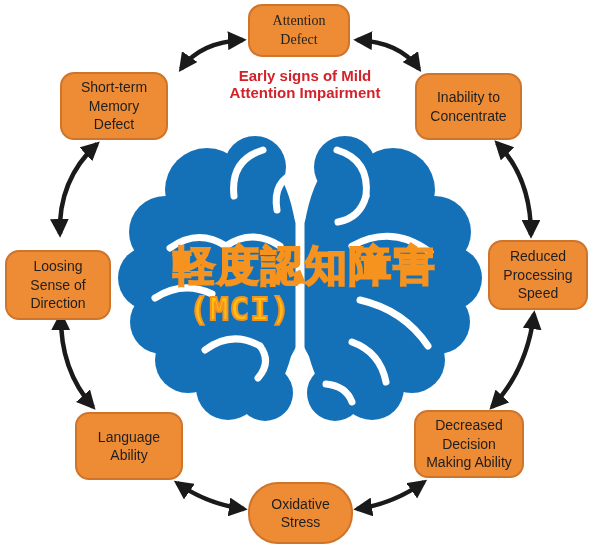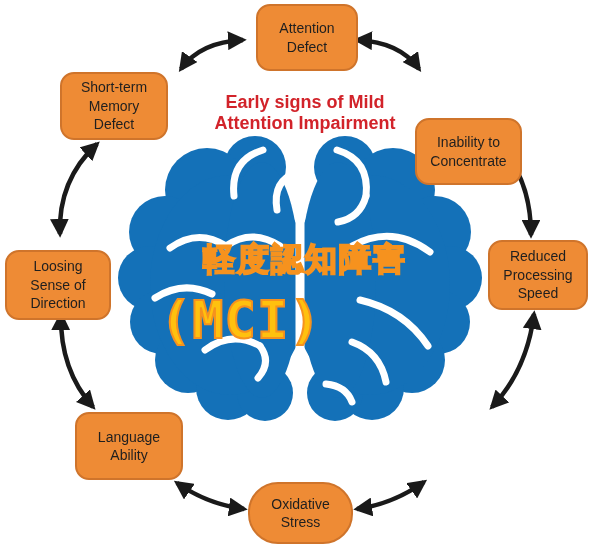--- a/index.html
+++ b/index.html
@@ -13,39 +13,39 @@
   .fold{fill:none;stroke:#ffffff;stroke-width:7;stroke-linecap:round;}
   .midline{stroke:#ffffff;stroke-width:9;stroke-linecap:round;}
   .arrow{fill:none;stroke:var(--arrow,#1a1a1a);stroke-width:4.5;}
   .node{
     position:absolute;display:flex;align-items:center;justify-content:center;
     text-align:center;background:var(--node-fill,#ee8b35);
     border:2px solid var(--node-border,#cf742b);border-radius:14px;
     color:var(--node-text,#1f1f1f);font-size:14px;line-height:1.32;
     padding:4px 6px;box-sizing:border-box;
   }
-  .n-attention{left:256px;top:4px;width:102px;height:67px;}
+  .n-attention{left:248px;top:4px;width:102px;height:53px;font-family:Liberation Serif, serif;}
   .n-shortterm{left:60px;top:72px;width:108px;height:68px;}
-  .n-inability{left:415px;top:73px;width:107px;height:67px;margin-top:45px;}
+  .n-inability{left:415px;top:73px;width:107px;height:67px;}
   .n-reduced{left:488px;top:240px;width:100px;height:70px;align-items:center;}
   .n-decreased{left:414px;top:410px;width:110px;height:68px;}
   .n-oxidative{left:248px;top:482px;width:105px;height:62px;border-radius:30px;}
   .n-language{left:75px;top:412px;width:108px;height:68px;}
   .n-loosing{left:5px;top:250px;width:106px;height:70px;}
   .title{
-    position:absolute;left:210px;top:92px;width:190px;text-align:center;
-    color:var(--title-red,#d2232a);font-weight:bold;font-size:18px;line-height:1.15;
+    position:absolute;left:210px;top:67px;width:190px;text-align:center;
+    color:var(--title-red,#d2232a);font-weight:bold;font-size:15px;line-height:1.15;
   }
   .center-label{
     position:absolute;text-align:center;font-weight:bold;
     color:var(--center-text-fill,#ffc10e);
     -webkit-text-stroke:2px var(--center-text-outline,#f6921e);
   }
-  .cl-1{left:160px;top:238px;width:290px;font-size:32px;letter-spacing:2px;}
-  .cl-2{left:160px;top:290px;width:160px;font-size:52px;
+  .cl-1{left:160px;top:238px;width:290px;font-size:42px;letter-spacing:2px;}
+  .cl-2{left:160px;top:290px;width:160px;font-size:32px;
         font-family:"DejaVu Sans Mono", monospace;letter-spacing:1px;}
 </style>
 </head>
 <body>
 
 <div class="stage">
 
   <svg class="layer" width="600" height="551" viewBox="0 0 600 551">
     <defs>
       <marker id="ah" viewBox="0 0 10 10" refX="8" refY="5" markerWidth="4.2" markerHeight="4.2" orient="auto-start-reverse">
@@ -118,20 +118,23 @@
 
   <div class="node n-attention">
     <span>Attention Defect</span>
   </div>
   <div class="node n-inability">
     <span>Inability to Concentrate</span>
   </div>
   <div class="node n-reduced">
     <span>Reduced Processing Speed</span>
   </div>
+  <div class="node n-decreased">
+    <span>Decreased Decision Making Ability</span>
+  </div>
   <div class="node n-oxidative">
     <span>Oxidative Stress</span>
   </div>
   <div class="node n-language">
     <span>Language Ability</span>
   </div>
   <div class="node n-loosing">
     <span>Loosing Sense of Direction</span>
   </div>
   <div class="node n-shortterm">

